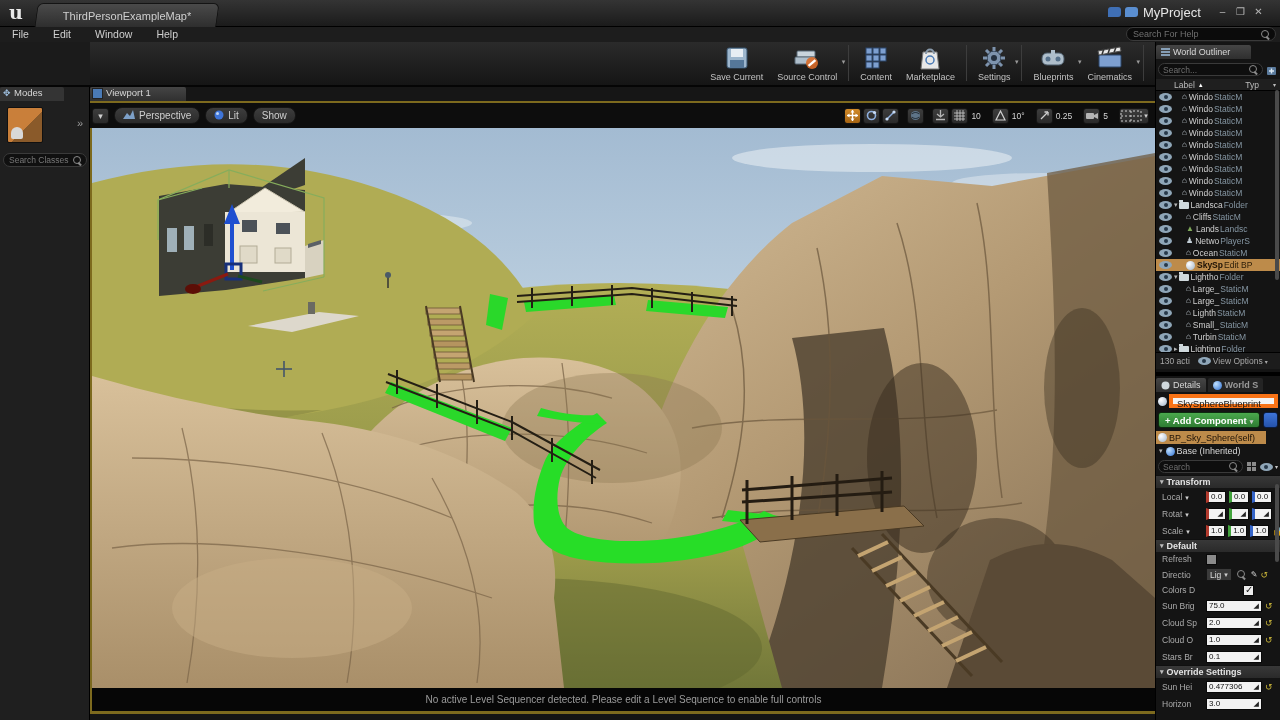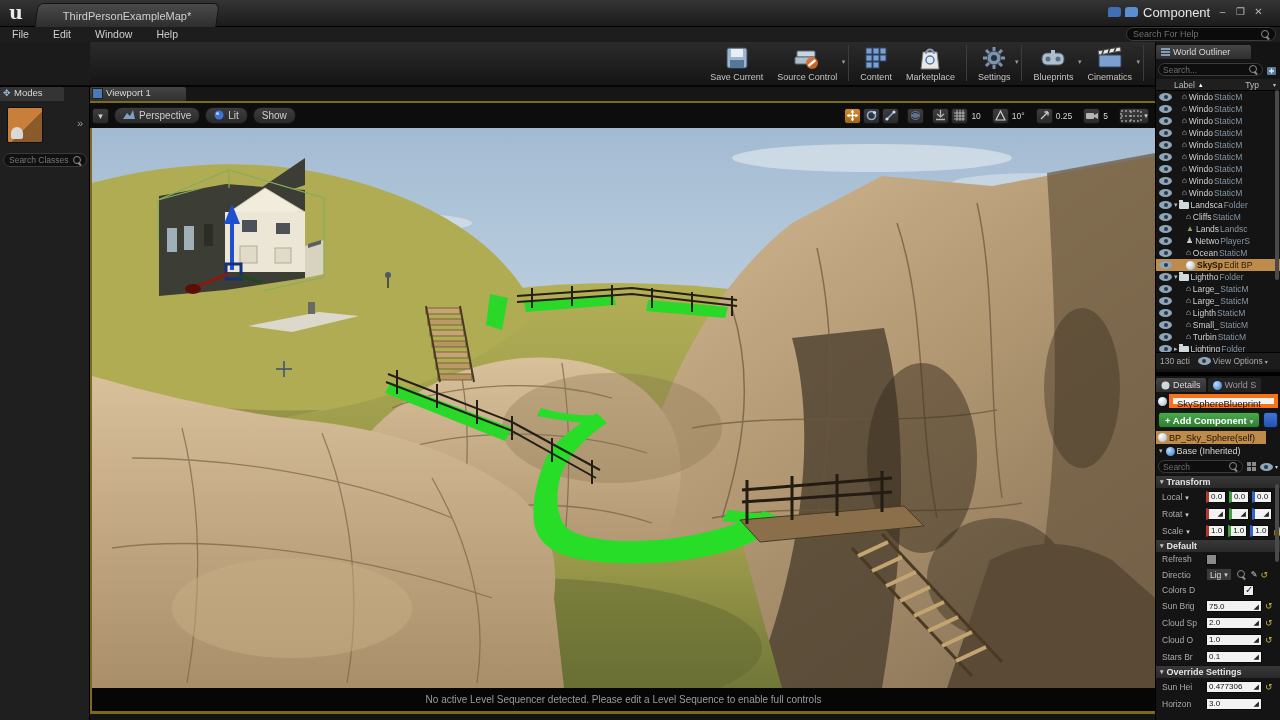--- a/index.html
+++ b/index.html
@@ -82,21 +82,21 @@
   #seqbar { position:absolute; left:90px; top:688px; width:1065px; height:23px; background:#060606;
     border-left:2px solid #7d6a1e; display:flex; align-items:center; justify-content:center; }
   #seqbar span { font-size:10px; color:#9b9b9b; }
   #vp-goldbottom { position:absolute; left:90px; top:711px; width:1065px; height:3px; background:#7d6a1e; }
   #bottom-strip { position:absolute; left:90px; top:714px; width:1065px; height:6px; background:#141414; }
 
   
   #rpanel { position:absolute; left:1155px; top:42px; width:125px; height:678px; background:#141414; border-left:1px solid #000; }
   .ptab { height:14px; background:linear-gradient(#454545,#2f2f2f); border-radius:2px 2px 0 0;
     font-size:9px; color:#d8d8d8; display:inline-flex; align-items:center; padding:0 5px; }
-  .ptab.dim { background:#242424; color:#9a9a9a; }
+  .ptab.dim { background:#242424; color:#9a9a9a;font-weight:bold; }
   .searchbox { background:#0e0e0e; border:1px solid #3a3a3a; border-radius:7px; height:13px;
     font-size:8.5px; color:#6f6f6f; padding:0 4px; display:flex; align-items:center; }
   #ol-cols { display:flex; height:12px; background:#1f1f1f; border-bottom:1px solid #000;
     font-size:8.5px; color:#bdbdbd; align-items:center; }
   .olrow { display:flex; align-items:center; height:12px; font-size:8.5px; white-space:nowrap; overflow:hidden; }
   .olrow .lab { color:#cfcfcf; } .olrow .typ { color:#8596a3; margin-left:1px; }
   .olrow.sel { background:#bd8b4a; } .olrow.sel .lab { color:#1d1206; font-weight:bold; }
   .olrow.sel .typ { color:#2a1c08; }
   .eye { width:13px; height:8px; margin:0 2px 0 3px; flex:none; position:relative; }
   .eye::before { content:""; position:absolute; inset:0; background:#8fa6b8; border-radius:50%; }
@@ -133,21 +133,21 @@
 </head>
 <body>
 
 <div id="titlebar">
   <div id="ue-logo">u</div>
   <div class="doc-tab">
       <span>ThirdPersonExampleMap*</span>
     </div>
   <div class="bubble" style="left:1108px;"></div>
   <div class="bubble" style="left:1125px; background:#5a8ed0;"></div>
-  <div id="proj-title">Component</div>
+  <div id="proj-title">MyProject</div>
   <div class="winbtn" style="left:1214px;">–</div>
   <div class="winbtn" style="left:1232px;">❐</div>
   <div class="winbtn" style="left:1250px;">✕</div>
 </div>
 
 <div id="menubar">
   <div class="menu-item">File</div>
   <div class="menu-item">Edit</div>
   <div class="menu-item">Window</div>
   <div class="menu-item">Help</div>
@@ -899,21 +899,21 @@
       <span class="mag" style="margin-left:5px;"></span>
       <span style="font-size:8px; margin-left:5px; color:#cfcfcf;">✎</span>
       <span class="reset">↺</span>
     </div>
     <div class="prow" style="height:14px;gap:37px;">
       <span class="plab">Colors D</span>
       <span class="chk on"></span>
     </div>
     <div class="prow">
       <span class="plab">Sun Brig</span>
-      <div class="nfield" style="width:56px;align-items:flex-end;">
+      <div class="nfield" style="width:56px;">
           <span>75.0</span>
           <span class="dragico">◢</span>
         </div>
       <span class="reset">↺</span>
     </div>
     <div class="prow">
       <span class="plab">Cloud Sp</span>
       <div class="nfield" style="width:56px;">
           <span>2.0</span>
           <span class="dragico">◢</span>

